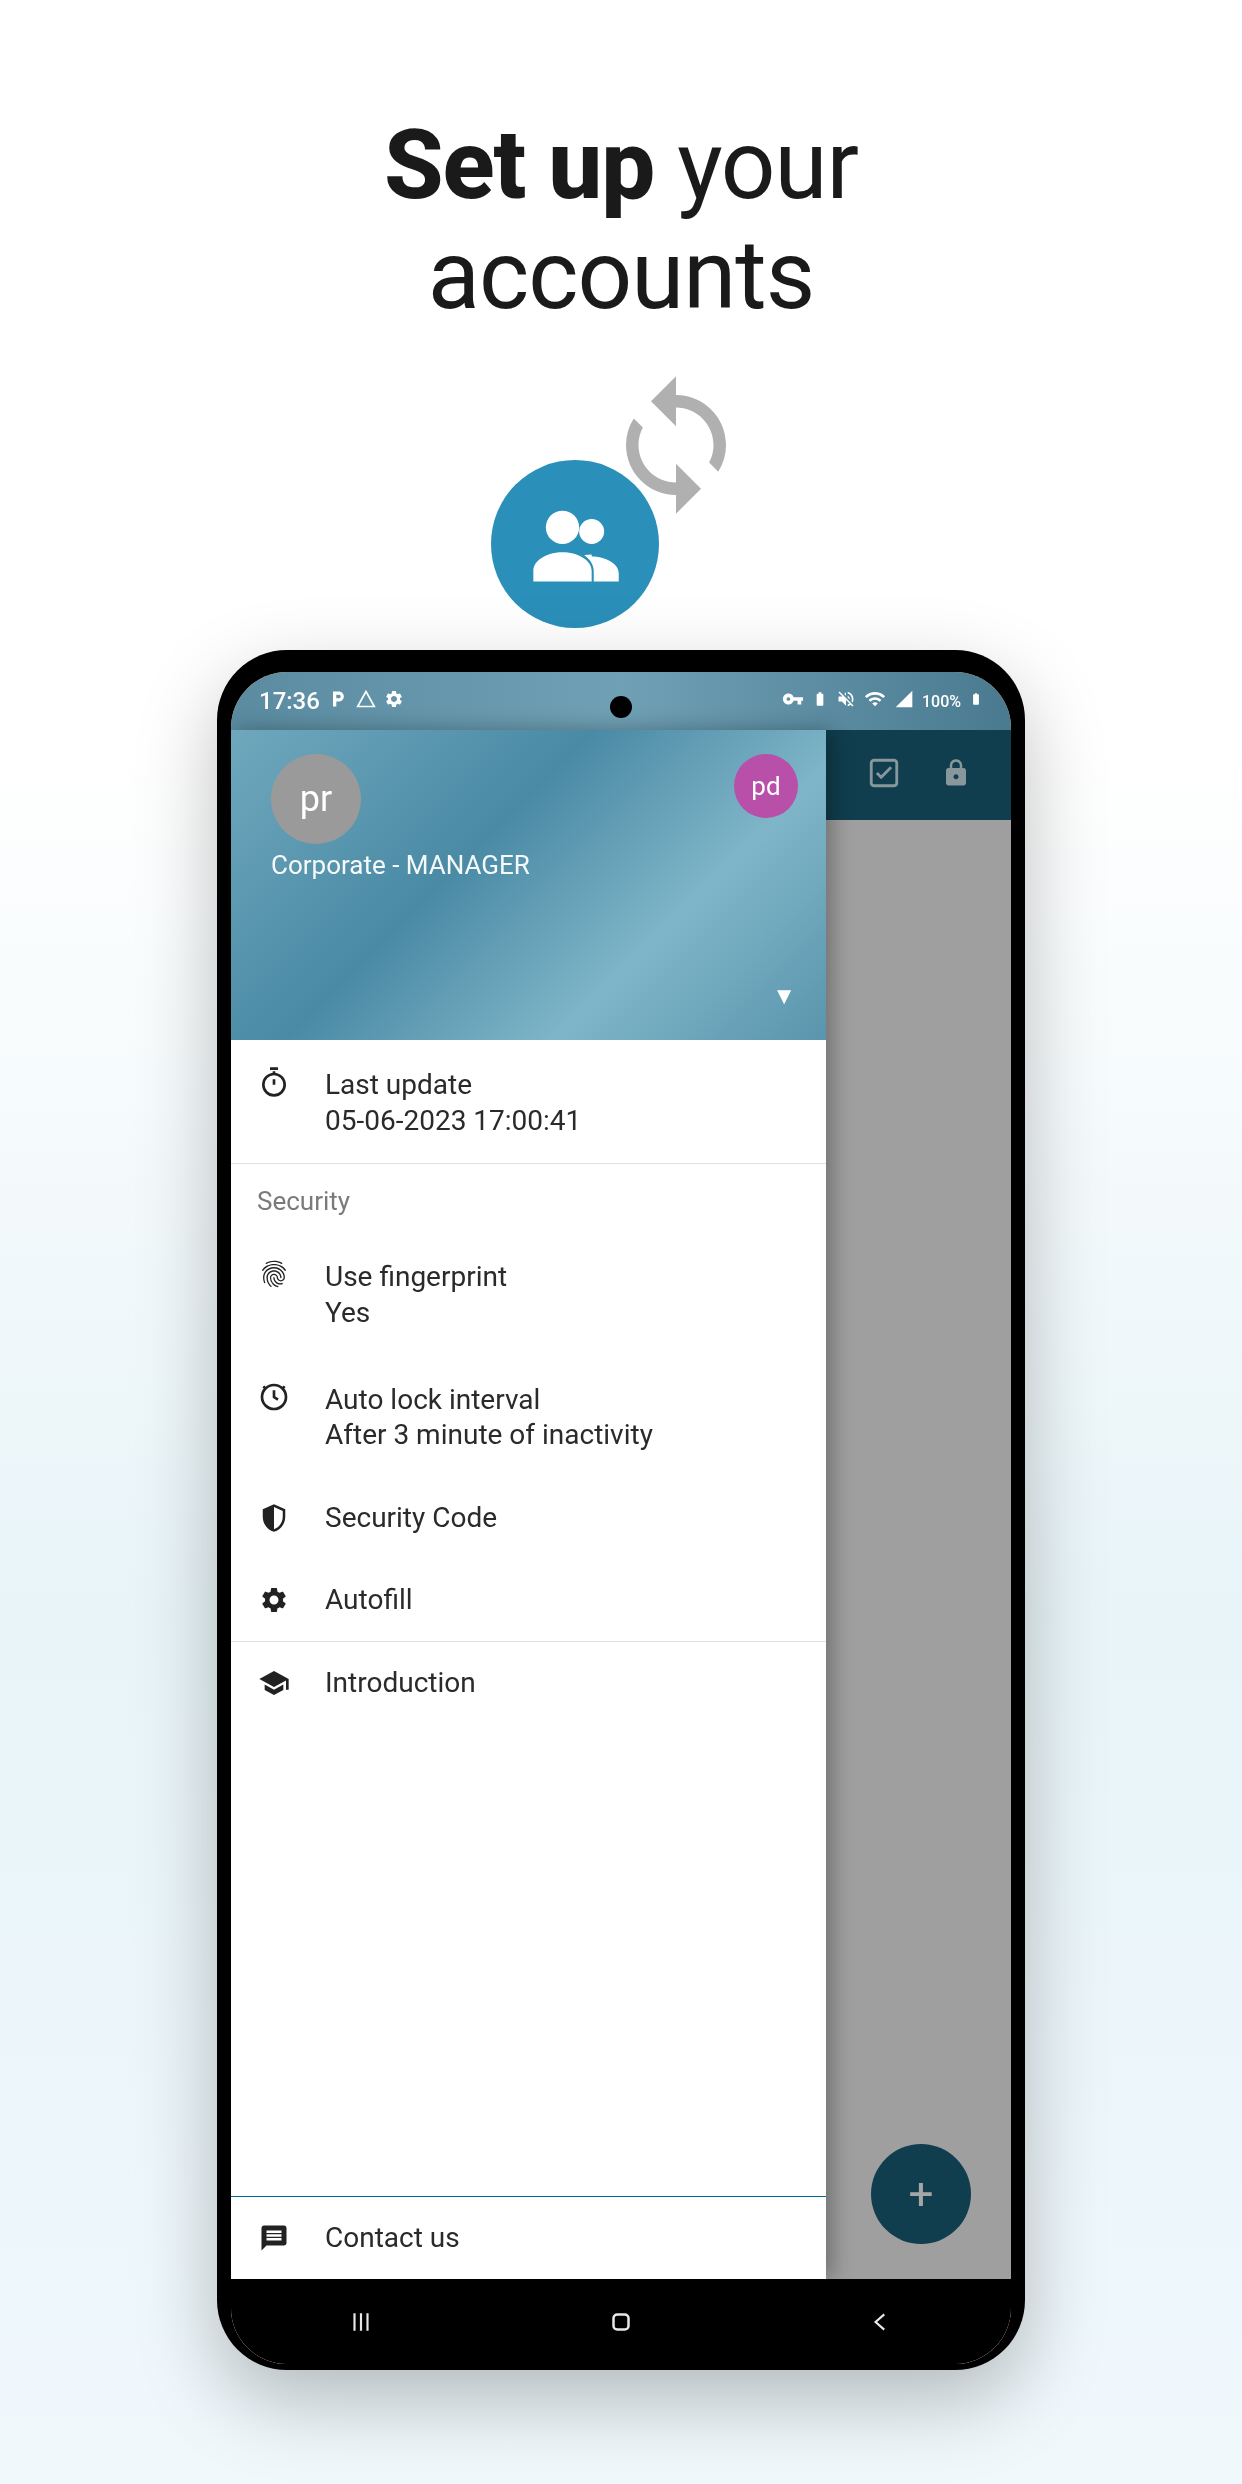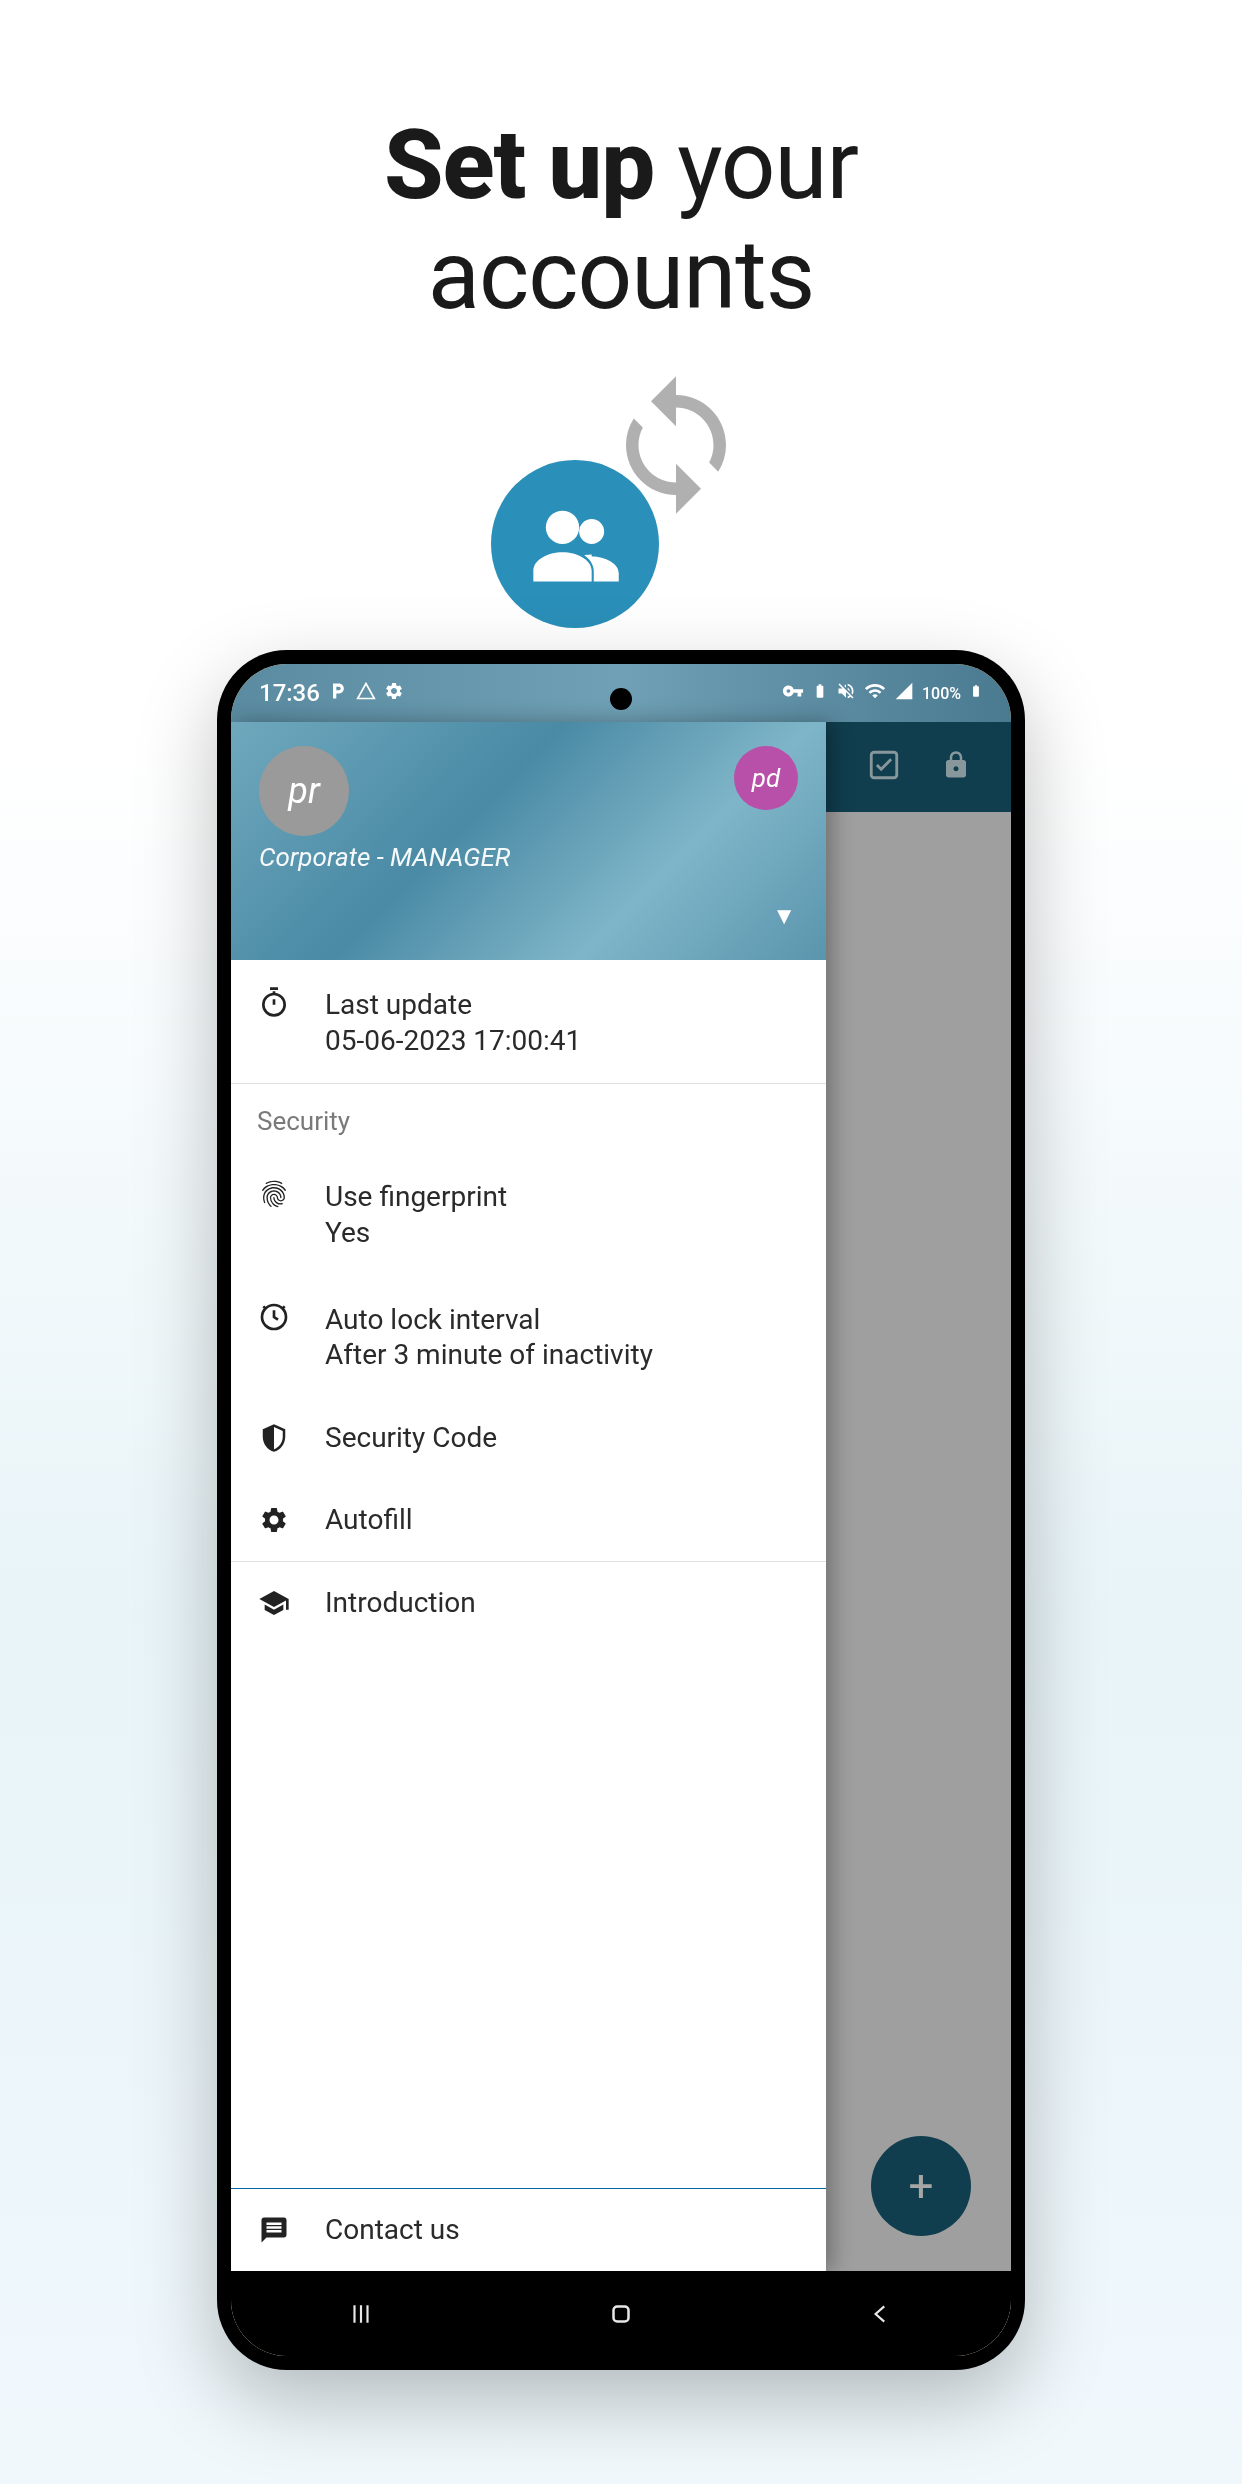--- a/index.html
+++ b/index.html
@@ -65,20 +65,21 @@
   padding: 14px;
   box-shadow: 0 30px 80px rgba(0,0,0,0.25);
 }
 .phone-screen {
   width: 100%;
   height: 100%;
   border-radius: 56px;
   overflow: hidden;
   position: relative;
   background: #fdba74;
+  margin-top: 8px;
 }
 .camera-hole {
   position: absolute;
   left: 50%;
   top: 24px;
   transform: translateX(-50%);
   width: 22px;
   height: 22px;
   background: #000;
   border-radius: 50%;
@@ -164,26 +165,25 @@
   left: 0;
   width: 595px;
   bottom: 85px;
   background: #fff;
   z-index: 5;
   display: flex;
   flex-direction: column;
   box-shadow: 6px 0 20px rgba(0,0,0,0.3);
 }
 .drawer-header {
-  height: 238px;
+  height: 310px;
   background: linear-gradient(135deg, #6fa8bd 0%, #4a8aa5 40%, #7fb5c8 70%, #5a95ad 100%);
-  padding: 24px 28px 20px 28px;
+  padding: 24px 28px 20px 40px;
   color: #fff;
   position: relative;
-  font-style: italic;
 }
 .avatar-large {
   width: 90px;
   height: 90px;
   border-radius: 50%;
   background: #9a9a9a;
   display: flex;
   align-items: center;
   justify-content: center;
   font-size: 36px;

